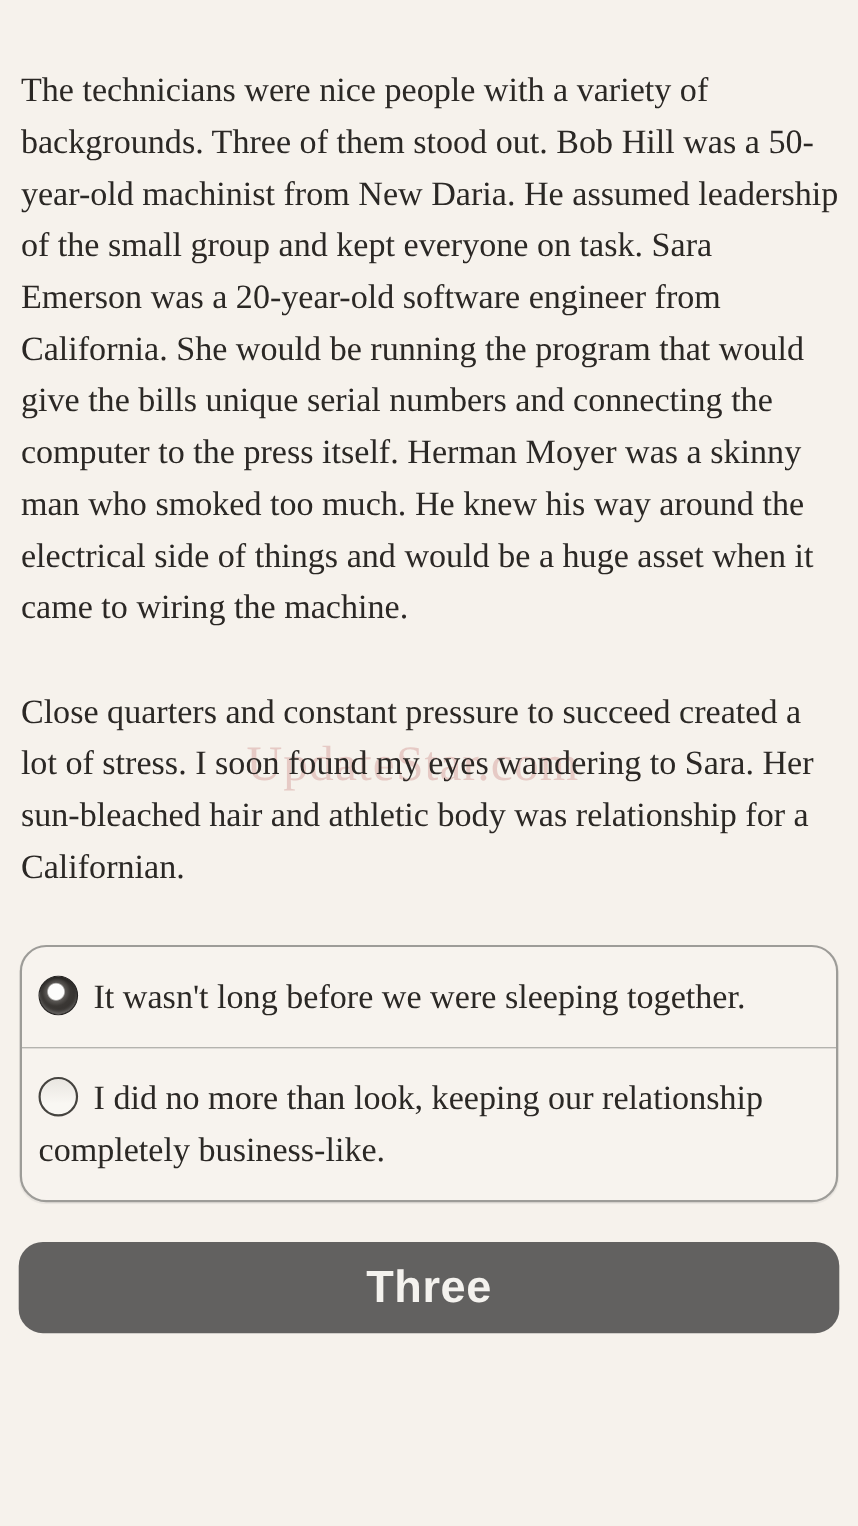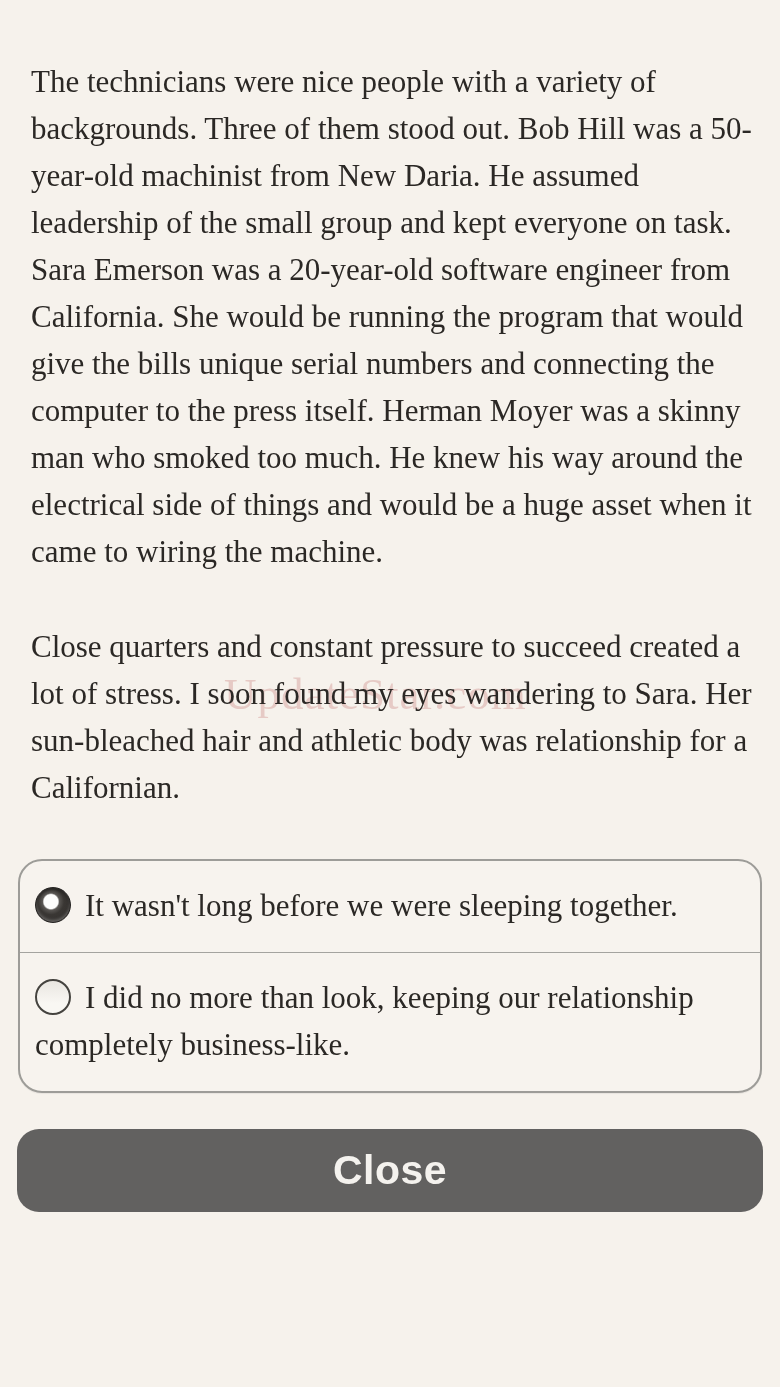--- a/index.html
+++ b/index.html
@@ -33,21 +33,21 @@
     white-space: nowrap;
     pointer-events: none;
     user-select: none;
   }
   .story {
     position: relative;
     z-index: 1;
     padding: 58px 15px 0 15px;
   }
   .story p {
-    margin: 0 0 48px 16px;
+    margin: 0 0 48px 4px;
     font-size: 31px;
     line-height: 47px;
     letter-spacing: 0px;
     color: #2b2825;
   }
   .choices {
     position: relative;
     z-index: 1;
     margin: 37px 18px 0 18px;
     border: 2px solid #9d9c98;
@@ -118,15 +118,15 @@
     <div class="choice-row">
       <span class="radio selected"></span><span>It wasn't long before we were sleeping together.</span>
     </div>
 
     <div class="choice-row">
       <span class="radio"></span><span>I did no more than look, keeping our relationship completely business-like.</span>
     </div>
 
   </div>
 
-  <button class="next-button">Close</button>
+  <button class="next-button">Three</button>
 
 </div>
 
 </body></html>

